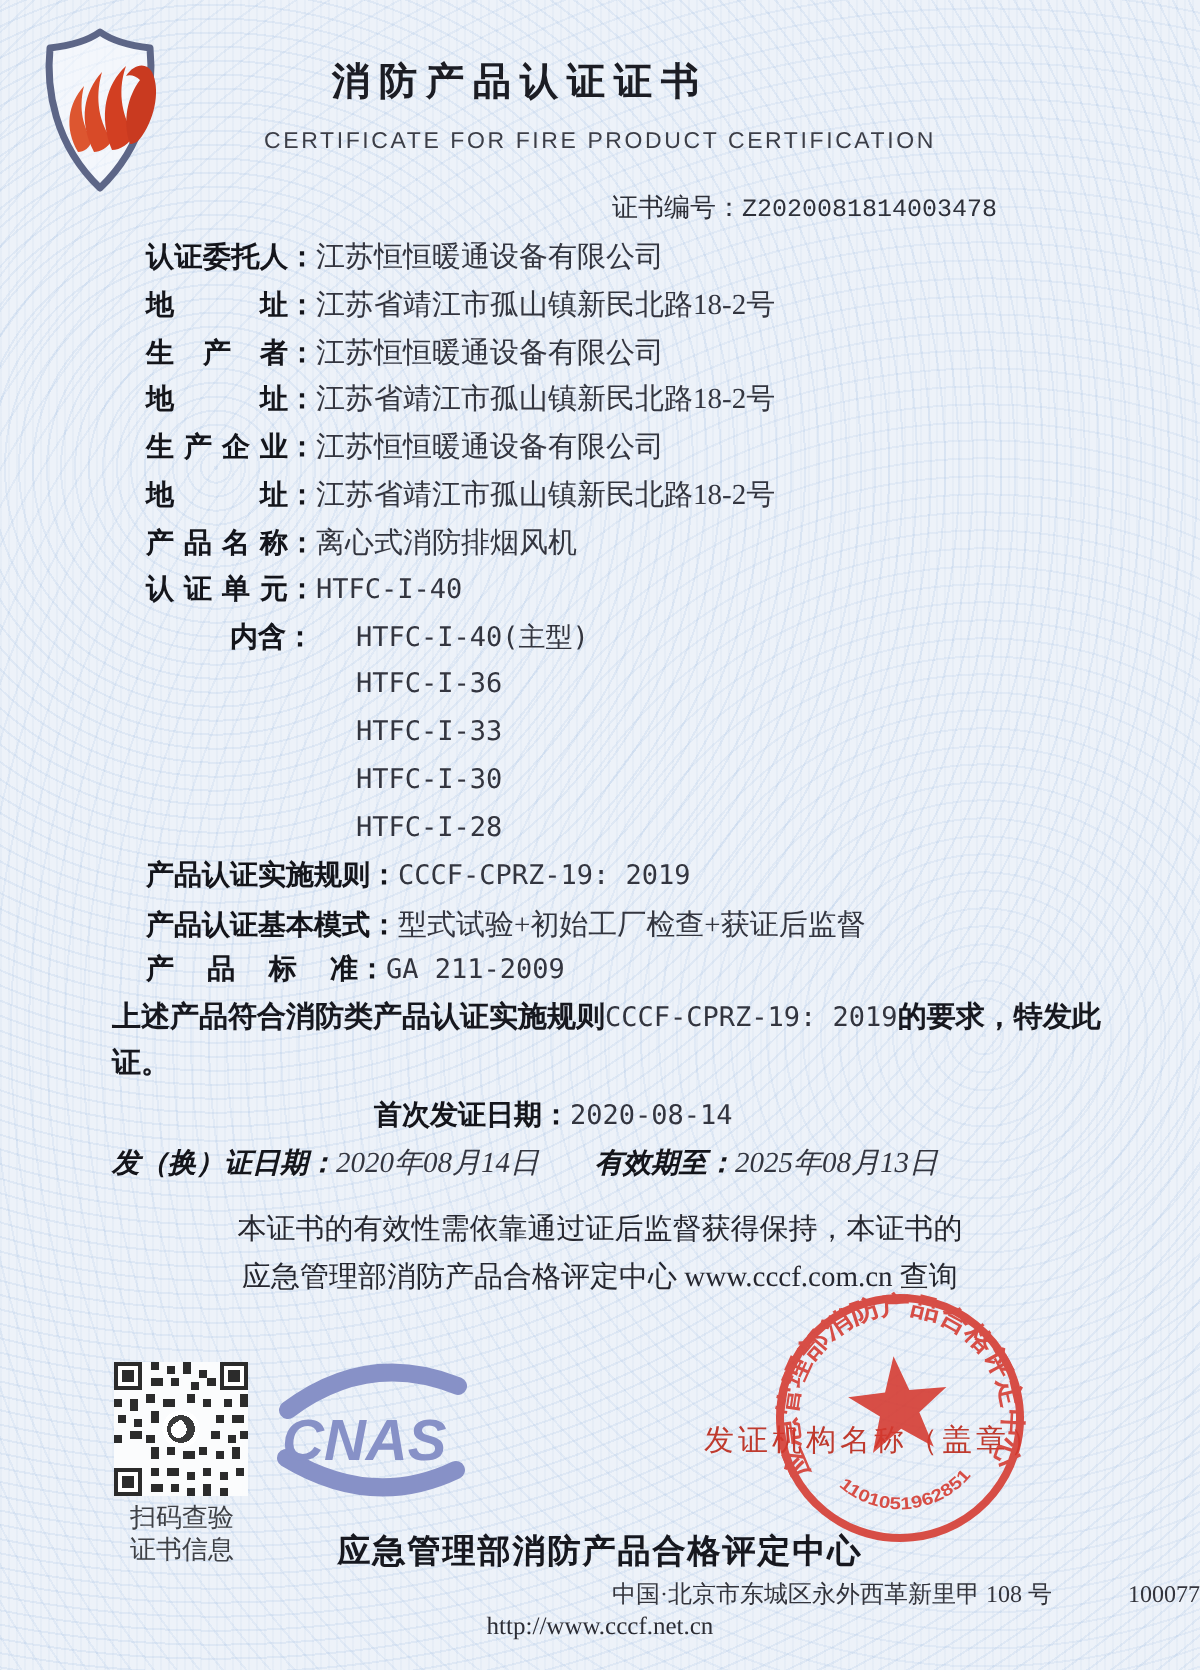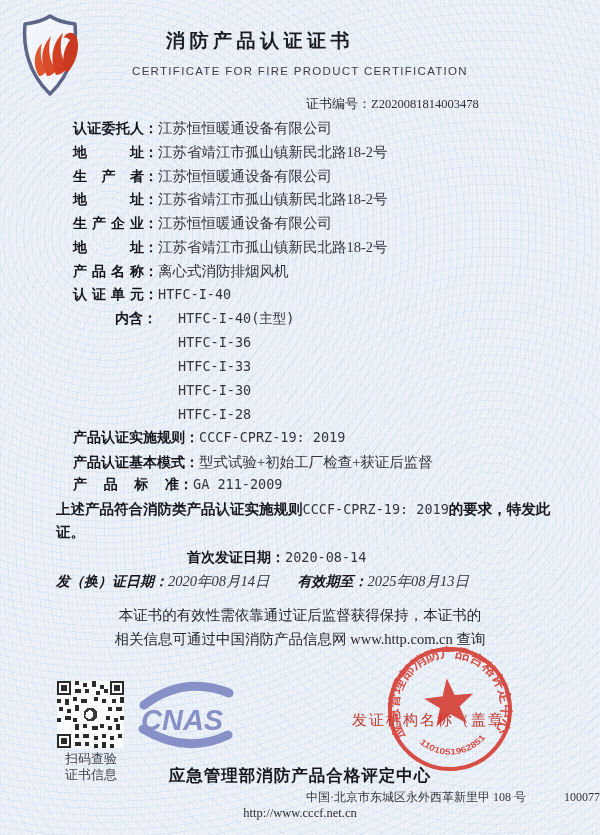--- a/index.html
+++ b/index.html
@@ -11,21 +11,21 @@
       repeating-radial-gradient(circle at 18% 28%, rgba(125,165,215,0.13) 0 1px, transparent 1px 7px),
       repeating-radial-gradient(circle at 82% 62%, rgba(125,165,215,0.11) 0 1px, transparent 1px 9px),
       repeating-linear-gradient(90deg, rgba(150,180,215,0.08) 0 1px, transparent 1px 4px);
     color:#23242b;
   }
   .abs{position:absolute;}
   .title-cn{top:28px;left:0;right:0;text-align:center;font-size:19px;font-weight:700;letter-spacing:4.5px;color:#1c1d24;}
   .title-cn span{display:inline-block;transform:translateX(-40px);}
   .title-en{top:65px;left:0;right:0;text-align:center;font-size:11.5px;letter-spacing:1.3px;color:#3c3e47;}
   .certno{top:95px;left:306px;font-size:13px;color:#2e3039;font-family:"Liberation Serif",serif;}
-  .certno .num{font-family:Liberation Serif, serif;font-size:12.5px;letter-spacing:0;}
+  .certno .num{font-family:Liberation Mono, monospace;font-size:12.5px;letter-spacing:0;}
   .row{position:absolute;left:73px;white-space:nowrap;font-size:14px;}
   .lbl{font-weight:700;color:#14151b;display:inline-block;vertical-align:baseline;}
   .w5{width:71px;text-align:justify;text-align-last:justify;}
   .w4b{width:106px;text-align:justify;text-align-last:justify;}
   .colon{font-weight:700;color:#14151b;display:inline-block;width:14px;}
   .val{color:#33353f;font-family:"Liberation Serif",serif;font-size:14.5px;}
   .mono{font-family:"DejaVu Sans Mono","Liberation Mono",monospace;font-size:13.5px;color:#33353f;}
   .model-row{position:absolute;left:115px;font-size:14px;white-space:nowrap;}
   .model-item{position:absolute;left:144px;padding-left:34px;}
   .statement{position:absolute;left:56px;top:498px;width:496px;font-size:14.5px;line-height:23px;font-weight:700;color:#17181f;}
@@ -114,21 +114,21 @@
 
   <div class="row date-first">
     <span class="lbl">首次发证日期：</span><span class="mono">2020-08-14</span>
   </div>
   <div class="row date-issue">
     <span class="lbl">发（换）证日期：</span><span class="val">2020年08月14日</span><span class="gap28"></span><span class="lbl">有效期至：</span><span class="val">2025年08月13日</span>
   </div>
 
   <div class="notice">
     <div>本证书的有效性需依靠通过证后监督获得保持，本证书的</div>
-    <div>相关信息可通过中国消防产品信息网 www.http.com.cn 查询</div>
+    <div>应急管理部消防产品合格评定中心 www.cccf.com.cn 查询</div>
   </div>
 
   <svg class="abs" style="left:57px;top:681px" width="67" height="67" viewBox="0 0 33 33" shape-rendering="crispEdges">
     <rect width="33" height="33" fill="#fbfcfd"></rect>
     <path fill="#2b2b2b" d="M0,0h7v7h-7z M26,0h7v7h-7z M0,26h7v7h-7z"></path>
     <path fill="#ffffff" d="M1,1h5v5h-5z M27,1h5v5h-5z M1,27h5v5h-5z"></path>
     <path fill="#2b2b2b" d="M2,2h3v3h-3z M28,2h3v3h-3z M2,28h3v3h-3z"></path>
     <path fill="#2b2b2b" d="M9,0h2v2h-2z M13,1h2v2h-2z M17,0h2v3h-2z M21,2h2v2h-2z M9,4h3v2h-3z M14,4h2v2h-2z M19,5h2v2h-2z M23,4h2v2h-2z M0,9h2v2h-2z M4,9h2v3h-2z M8,8h2v2h-2z M12,9h3v2h-3z M18,8h2v2h-2z M22,9h2v2h-2z M27,9h2v2h-2z M31,8h2v3h-2z M1,13h2v2h-2z M5,14h2v2h-2z M9,12h2v3h-2z M25,13h2v2h-2z M29,13h3v2h-3z M0,18h2v2h-2z M4,17h3v2h-3z M8,18h2v2h-2z M24,17h2v2h-2z M28,18h2v2h-2z M31,17h2v2h-2z M9,21h2v3h-2z M13,21h2v2h-2z M17,22h3v2h-3z M21,21h2v2h-2z M25,22h2v2h-2z M29,21h2v3h-2z M9,26h2v2h-2z M13,26h3v2h-3z M18,27h2v2h-2z M22,26h2v2h-2z M26,27h2v2h-2z M30,26h2v2h-2z M9,30h3v2h-3z M14,30h2v2h-2z M18,31h2v2h-2z M22,30h2v3h-2z M26,31h2v2h-2z"></path>
     <circle cx="16.5" cy="16.5" r="4.6" fill="#ffffff"></circle>
     <circle cx="16.5" cy="16.5" r="3.4" fill="#3a3a3a"></circle>

